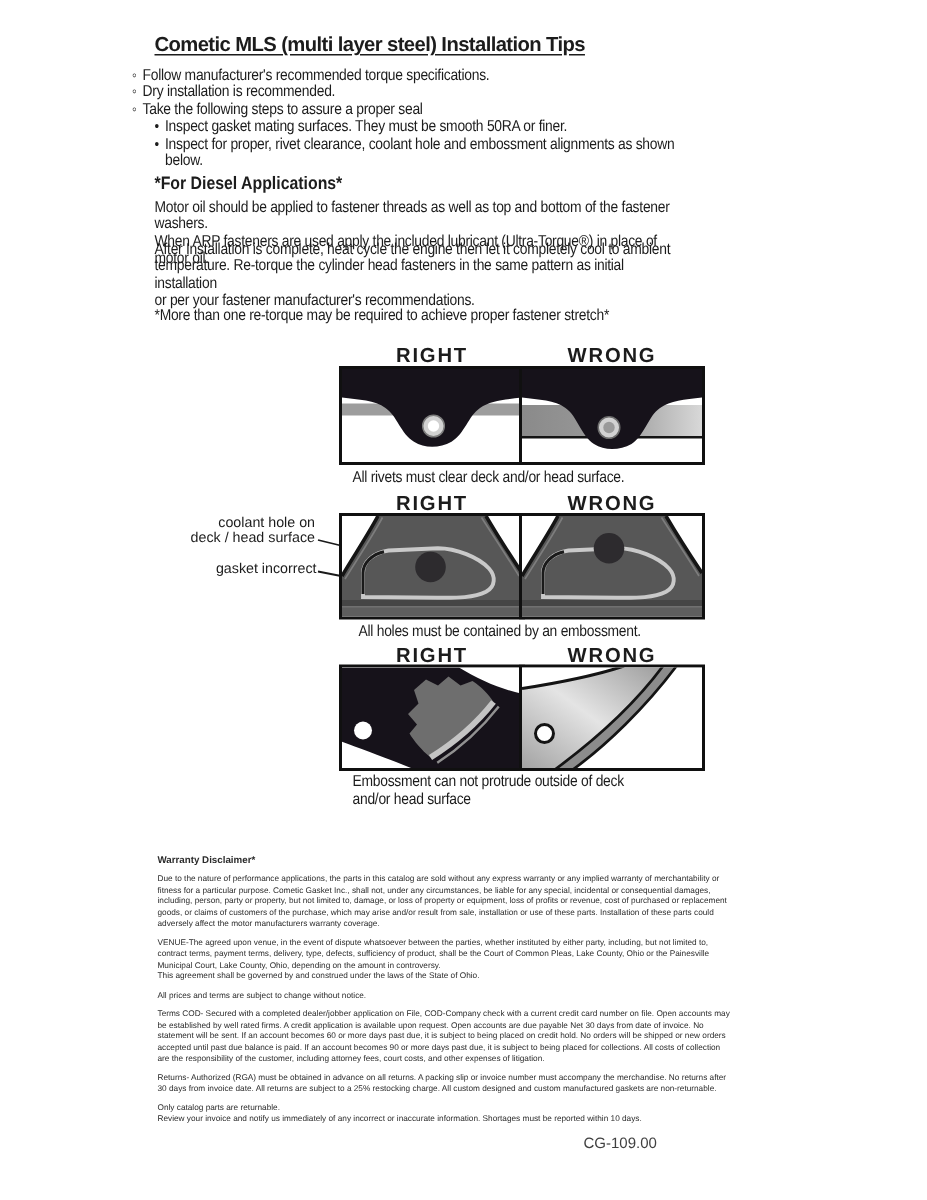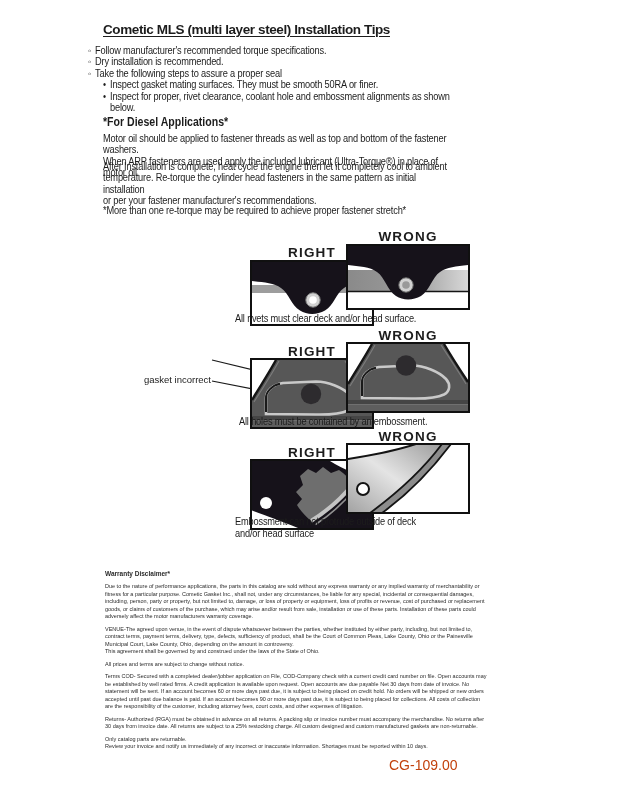--- a/index.html
+++ b/index.html
@@ -20,38 +20,38 @@
   .b { display:flex; align-items:baseline; }
   .b .m1 { font-size:10px; width:8px; flex:0 0 8px; }
   .b .m2 { font-size:10px; width:8px; flex:0 0 8px; }
   .b.sub { margin-left:17px; }
 
   .diesel-h { position:absolute; left:103px; top:115px; font-size:12px; font-weight:bold; }
   .body-p { position:absolute; left:103px; font-size:10.5px; letter-spacing:-0.2px; line-height:11.4px; }
   .p1 { top:133px; } .p2 { top:161px; } .p3 { top:205px; }
 
   .dg-h { position:absolute; width:124px; text-align:center; font-size:13.5px; font-weight:700; letter-spacing:1.2px; }
-  .col-l { left:250px;margin-top:16px; } .col-r { left:346px; }
+  .col-l { left:226px; } .col-r { left:346px; }
   .r1h { top:229px; } .r2h { top:328px; } .r3h { top:429px; }
   .dg-box { position:absolute; width:124px; border:2px solid #101010; box-sizing:border-box; background:#fff; }
   .r1b { top:244px; height:66px; } .r2b { top:342px; height:71px; } .r3b { top:443px; height:71px; }
   .dg-box svg { display:block; width:100%; height:100%; }
 
   .dg-cap { position:absolute; font-size:10.5px; letter-spacing:-0.2px; line-height:12px; }
   .cap1 { left:235px; top:312px; } .cap2 { left:239px; top:415px; } .cap3 { left:235px; top:515px; }
 
   .anno { position:absolute; width:100px; text-align:right; font-size:9.5px; line-height:10px; color:#1c1c1c; }
   .anno1 { left:110px; top:344px; } .anno2 { left:111px; top:375px; }
   .anno-lines { position:absolute; left:205px; top:352px; width:100px; height:45px; }
 
   .legal { position:absolute; left:105px; top:570px; width:413px; color:#2b2b2b; }
   .legal-h { font-size:6.5px; font-weight:bold; margin:0 0 6px 0; }
   .legal p { font-size:5.5px; line-height:7.5px; margin:0 0 5px 0; }
 
-  .docnum { position:absolute; left:389px; top:757px; font-size:14px; color:#c2410c; }
+  .docnum { position:absolute; left:389px; top:757px; font-size:10px; color:#404040; }
 </style>
 </head>
 <body>
 
 <div class="page">
 
   <div class="title">Cometic MLS (multi layer steel) Installation Tips</div>
 
   <div class="bullets cond">
     <div class="b">
@@ -107,20 +107,22 @@
       <rect width="120" height="62" fill="#ffffff"></rect>
       <rect x="0" y="24" width="120" height="21" fill="url(#gradA)"></rect>
       <line x1="0" y1="45.5" x2="120" y2="45.5" stroke="#141414" stroke-width="1.6"></line>
       <path d="M0,0 H120 V19 C108,20.5 99,21 92,26 C84,31.5 82,44 73,50 C65,54.5 55,54.5 48,50 C39,44 37,31.5 29,26 C22,20.5 11,20.5 0,19 Z" fill="#16121a"></path>
       <circle cx="58" cy="39" r="7.2" fill="#d2d2d2" stroke="#6b6b6b" stroke-width="1"></circle>
       <circle cx="58" cy="39" r="3.8" fill="#9a9a9a"></circle>
     </svg>
   </div>
   <div class="dg-cap cap1 cond">All rivets must clear deck and/or head surface.</div>
 
+  <div class="anno anno1 pre">coolant hole on
+deck / head surface</div>
   <div class="anno anno2">gasket incorrect</div>
   <svg class="anno-lines" viewBox="0 0 100 45">
     <line x1="7" y1="8" x2="85" y2="27" stroke="#1a1a1a" stroke-width="1.2"></line>
     <line x1="7" y1="29" x2="53" y2="38" stroke="#1a1a1a" stroke-width="1.2"></line>
   </svg>
   <div class="dg-h col-l r2h">RIGHT</div>
   <div class="dg-h col-r r2h">WRONG</div>
   <div class="dg-box col-l r2b">
     <svg viewBox="0 0 120 67" preserveAspectRatio="none">
       <rect width="120" height="67" fill="#575757"></rect>

